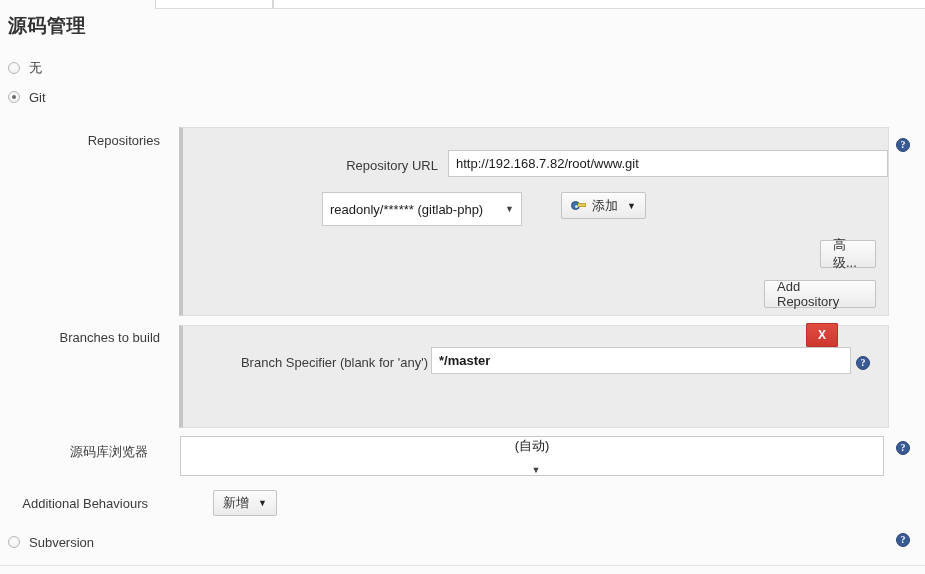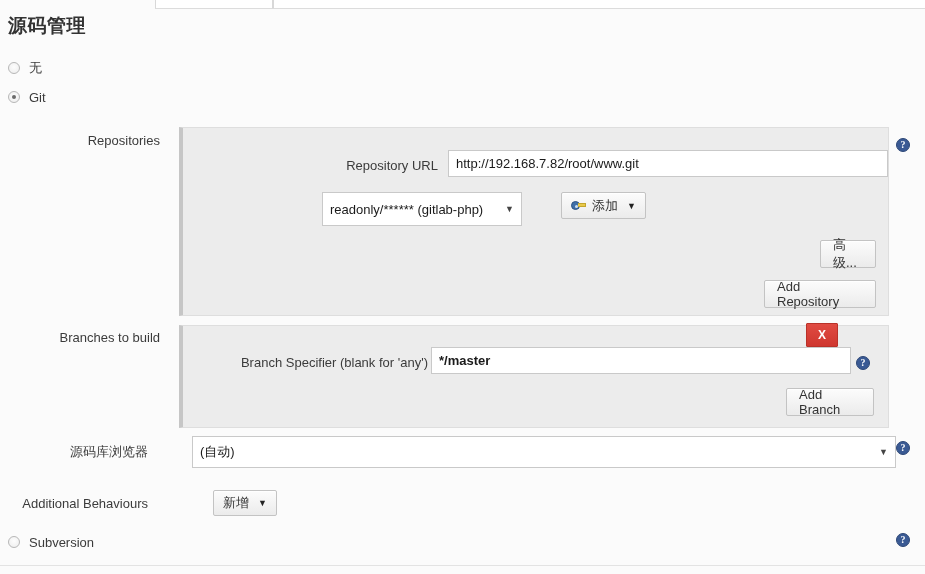--- a/index.html
+++ b/index.html
@@ -248,32 +248,31 @@
 
   <div class="cfg-row">
     <div class="cfg-label" style="top:321px;">Branches to build</div>
 
     <div class="panel" style="left:179px; top:316px; width:710px; height:103px;">
 
       <div class="field-label" style="left:10px; top:29px; width:235px;text-align:right;">Branch Specifier (blank for 'any')</div>
 
       <input type="text" style="left: 248px; top: 21px; width: 420px; font-weight: bold;" value="*/master">
 
-      <div class="btn" style="right:14px; top:62px; width:88px;">Add Branch</div>
     </div>
 
     <div class="btn-danger" style="left:806px; top:314px;">X</div>
 
     <div class="help-icon" style="left:856px; top:347px;">?</div>
   </div>
 
   <div class="cfg-row">
     <div class="cfg-label" style="top:434px; width:148px;">源码库浏览器</div>
 
-    <div class="fake-select" style="left:192px; top:427px; width:704px; height:32px;">
+    <div class="fake-select" style="left:180px; top:427px; width:704px; height:40px;flex-direction:column;">
       <span class="sel-val">(自动)</span>
       <span class="caret">▼</span>
     </div>
 
     <div class="help-icon" style="left:896px; top:432px;">?</div>
   </div>
 
   <div class="cfg-row">
     <div class="cfg-label" style="top:487px; width:148px;text-align:right;">Additional Behaviours</div>
 

